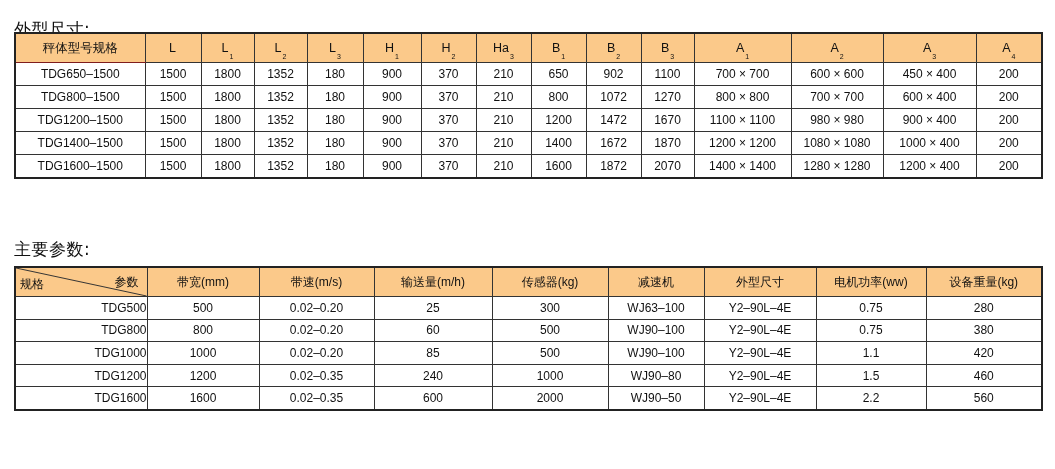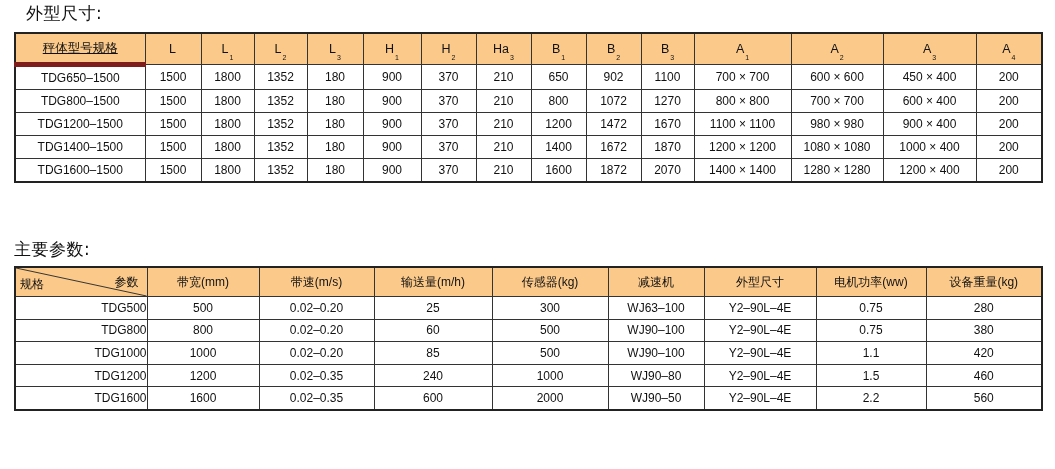--- a/index.html
+++ b/index.html
@@ -4,38 +4,38 @@
   <style>
     html, body { margin: 0; padding: 0; background: #ffffff; }
     body {
       width: 1055px; height: 469px; position: relative; overflow: hidden;
       font-family: "Liberation Sans", "DejaVu Sans", sans-serif; color: #111;
     }
     .section-title {
       position: absolute; left: 14px; font-size: 17px; font-weight: normal;
       font-family: "DejaVu Sans", sans-serif; letter-spacing: 0.5px; color: #111;
     }
-    #title1 { top: 2px; margin-left: 12px; }
+    #title1 { top: 18px; }
     #title2 { top: 238px; }
     table {
       position: absolute; left: 14px; border-collapse: collapse;
       border: 2px solid #222; table-layout: fixed;
     }
     #dims { top: 32px; width: 1027px; }
     #params { top: 266px; width: 1027px; }
     th, td {
       border: 1px solid #333; text-align: center; padding: 0;
       font-size: 12px; white-space: nowrap; overflow: hidden;
     }
     th { background: #fbc98a; font-weight: normal; }
     #dims th { height: 28px; font-size: 12.5px; }
     #dims td { height: 22px; }
     #params th { height: 28px; font-size: 12px; }
     #params td { height: 21.6px; }
-    #dims th:first-child { border-bottom: 5px solid #7f1d1d; text-decoration: underline; }
+    #dims th:first-child { border-bottom: 1px solid #7f1d1d; }
     .sub { font-size: 7px; position: relative; top: 7px; margin-left: 1px; }
     .diag-cell { position: relative; text-align: left; }
     .diag-cell svg { position: absolute; left: 0; top: 0; width: 100%; height: 100%; }
     .diag-top { position: absolute; right: 8px; top: 6px; font-size: 12px; }
     .diag-bot { position: absolute; left: 4px; bottom: 3px; font-size: 12px; }
     #params td:first-child { text-align: right; padding-left: 37px; }
   </style>
 </head>
 <body>
 

